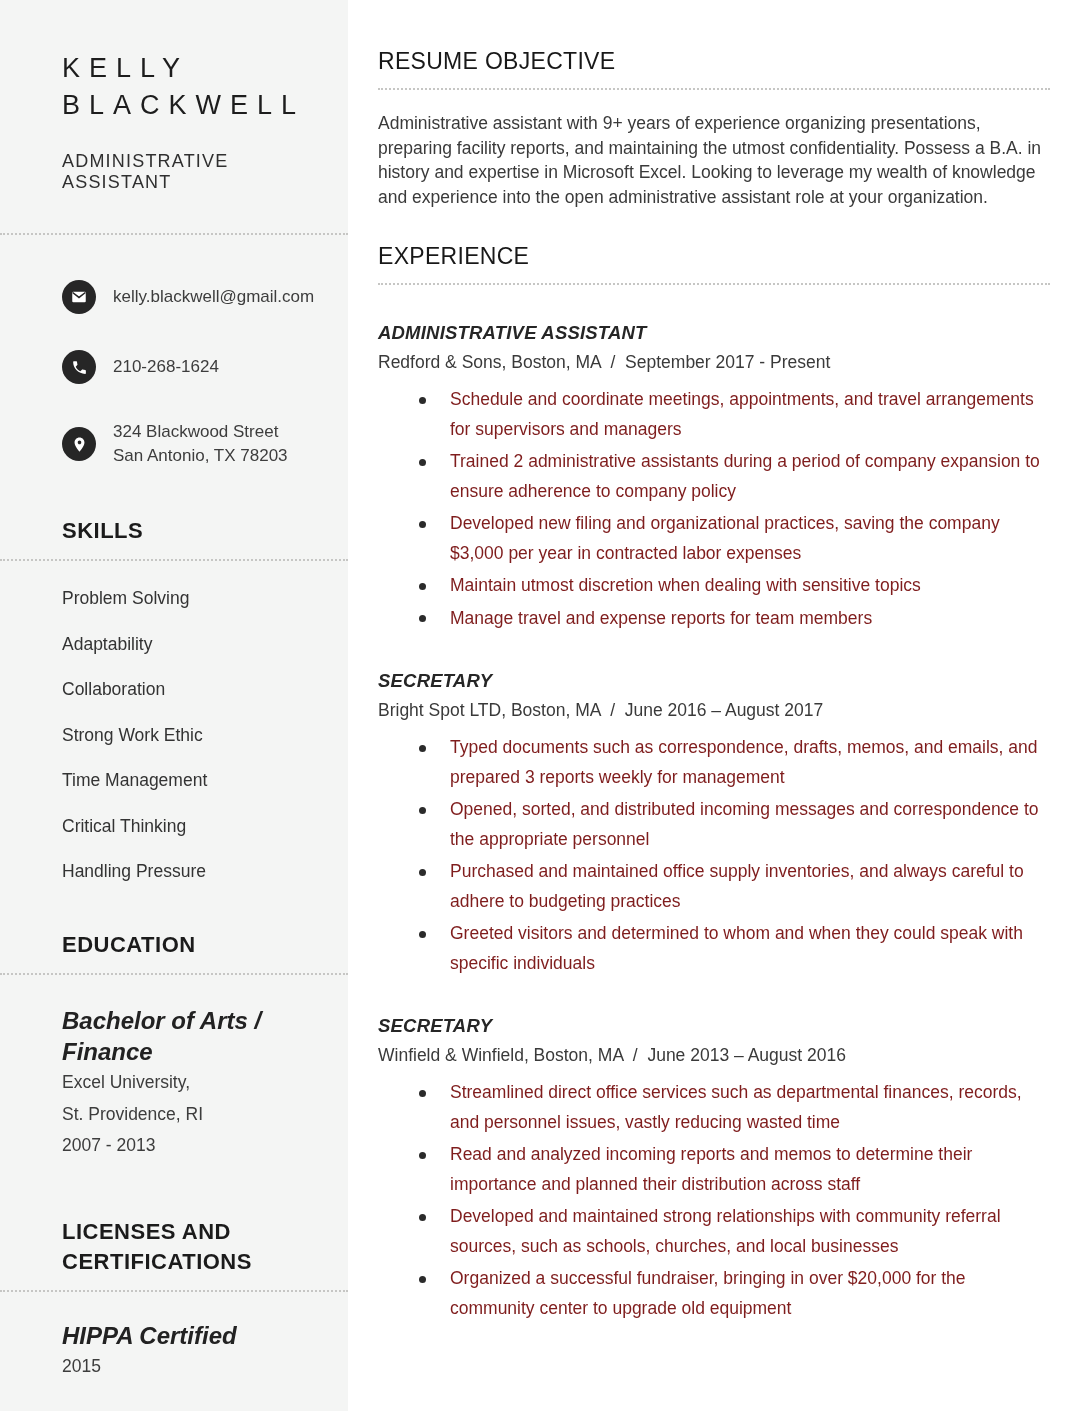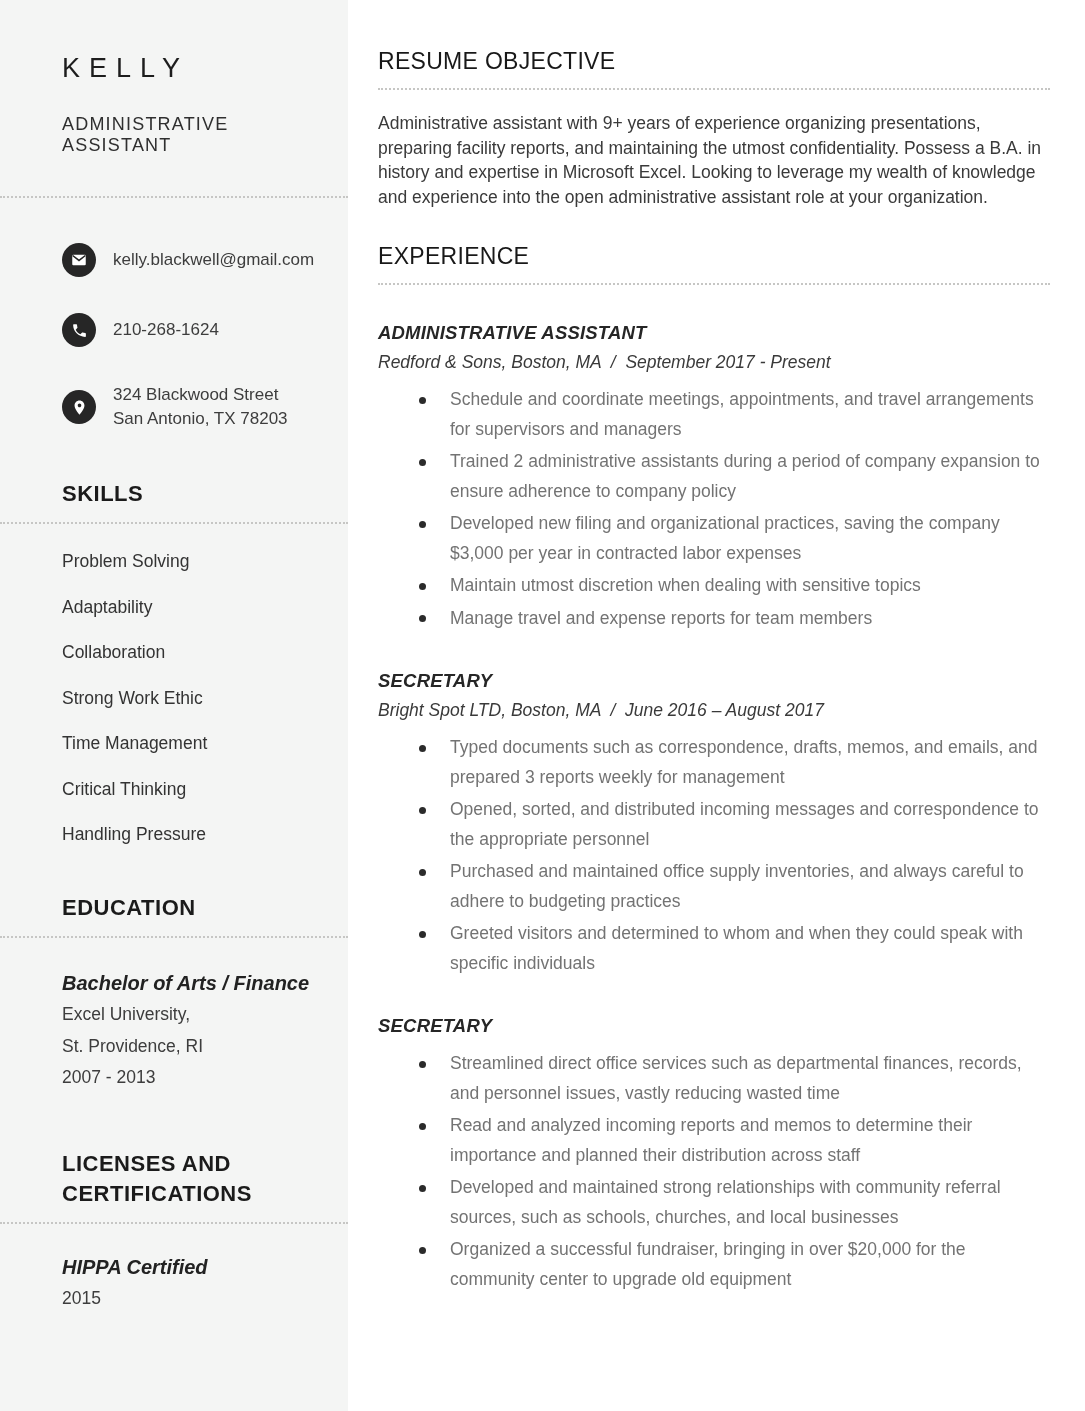--- a/index.html
+++ b/index.html
@@ -78,21 +78,21 @@
     margin-bottom: 13px;
   }
   .skill-list { list-style: none; margin-top: 27px; }
   .skill-list li {
     font-size: 17.5px;
     color: #333333;
     margin-bottom: 24.5px;
   }
   .edu-block { margin-top: 30px; }
   .edu-degree, .cert-name {
-    font-size: 20px;
+    font-size: 24px;
     font-weight: 700;
     font-style: italic;
     color: #222222;
     line-height: 31px;
   }
   .edu-line, .cert-year {
     font-size: 17.5px;
     color: #3d3d3d;
     line-height: 31.5px;
   }
@@ -125,53 +125,53 @@
   .job-title {
     font-size: 18.5px;
     font-weight: 700;
     font-style: italic;
     color: #262626;
     letter-spacing: 0.2px;
   }
   .job-meta {
     margin-top: 8px;
     font-size: 17.5px;
-    font-style: italic;
     color: #3a3a3a;
     white-space: pre-wrap;
   }
   .job-bullets {
     list-style: none;
     margin-top: 12px;
     padding-left: 39px;
   }
   .job-bullets li {
     position: relative;
     padding-left: 33px;
     font-size: 17.5px;
     line-height: 29.5px;
-    color: #737373;
+    color: #7f1d1d;
     margin-bottom: 3px;
   }
   .job-bullets li::before {
     content: "";
     position: absolute;
     left: 2px; top: 11.5px;
     width: 7px; height: 7px;
     border-radius: 50%;
     background: #2b2b2b;
   }
 </style>
 </head>
 <body>
 
 <aside class="sidebar">
 
   <h1 class="name">
     <span>KELLY</span><br>
+    <span>BLACKWELL</span>
   </h1>
 
   <div class="person-title">ADMINISTRATIVE ASSISTANT</div>
 
   <hr class="dotsep after-title">
 
   <div class="contact">
 
     <div class="contact-row">
       <span class="icon-circle">
@@ -272,20 +272,21 @@
       <ul class="job-bullets">
         <li>Typed documents such as correspondence, drafts, memos, and emails, and prepared 3 reports weekly for management</li>
         <li>Opened, sorted, and distributed incoming messages and correspondence to the appropriate personnel</li>
         <li>Purchased and maintained office supply inventories, and always careful to adhere to budgeting practices</li>
         <li>Greeted visitors and determined to whom and when they could speak with specific individuals</li>
       </ul>
     </article>
 
     <article class="job">
       <div class="job-title">SECRETARY</div>
+      <div class="job-meta">Winfield &amp; Winfield, Boston, MA  /  June 2013 – August 2016</div>
       <ul class="job-bullets">
         <li>Streamlined direct office services such as departmental finances, records, and personnel issues, vastly reducing wasted time</li>
         <li>Read and analyzed incoming reports and memos to determine their importance and planned their distribution across staff</li>
         <li>Developed and maintained strong relationships with community referral sources, such as schools, churches, and local businesses</li>
         <li>Organized a successful fundraiser, bringing in over $20,000 for the community center to upgrade old equipment</li>
       </ul>
     </article>
 
   </section>
 

